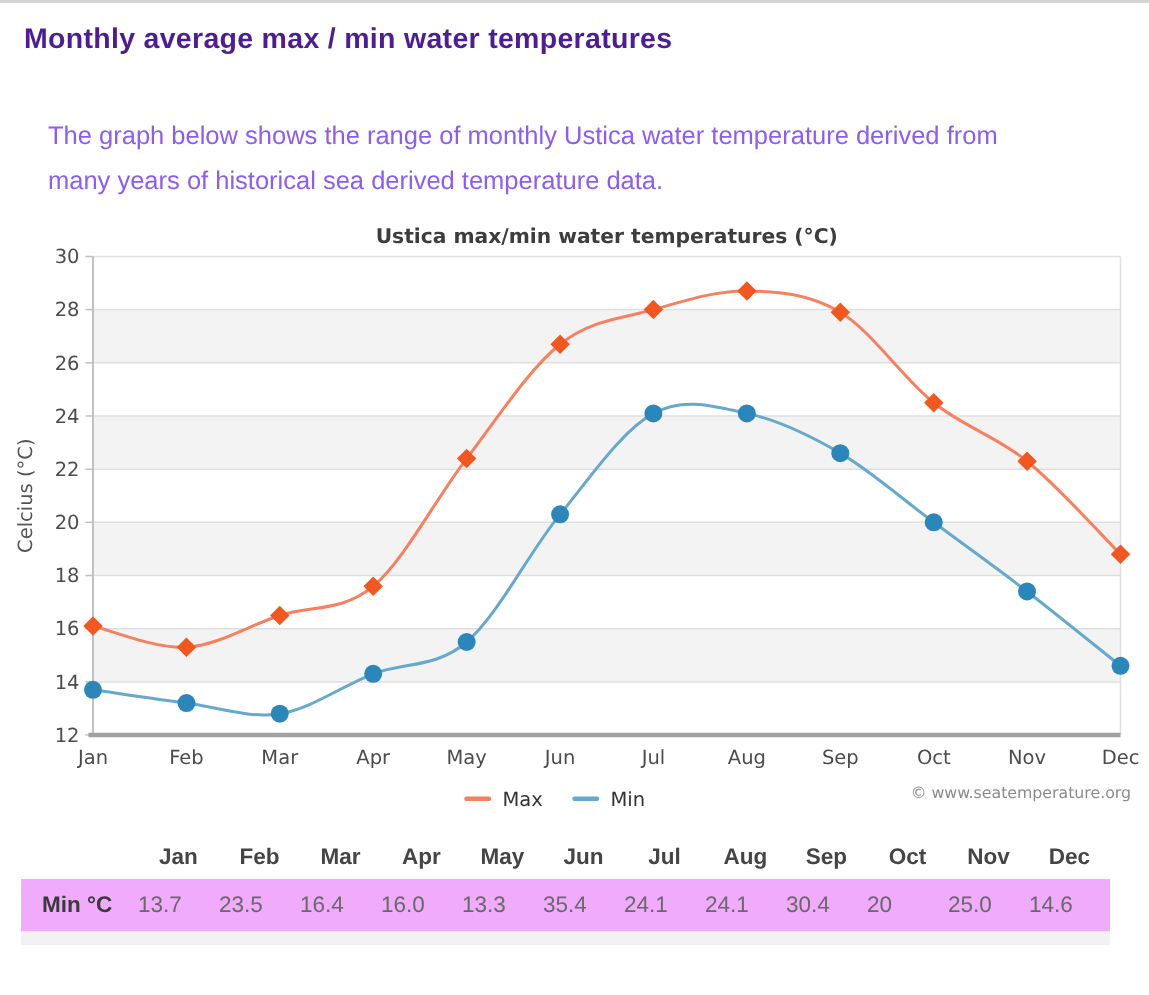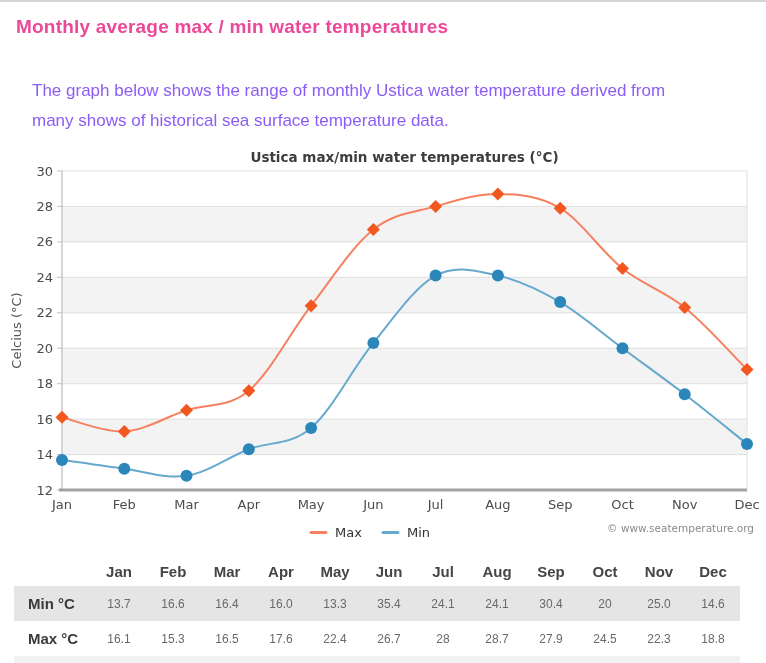--- a/index.html
+++ b/index.html
@@ -3,56 +3,56 @@
 <meta charset="utf-8">
 <style>
   html,body{margin:0;padding:0;background:#ffffff;}
   body{
     width:766px;height:663px;overflow:hidden;position:relative;
     border-top:2px solid #d4d4d4;box-sizing:border-box;
     font-family:"Liberation Sans",sans-serif;
   }
   .page-heading{
     margin:12px 16px 0;font-size:19px;line-height:26px;font-weight:700;
-    color:#ec4899;letter-spacing:.2px;
+    color:#4c1d95;letter-spacing:.2px;
   }
   .page-desc{
     margin:36px 32px 0;font-size:17px;line-height:30px;color:#8b5cf6;
   }
   .page-desc span{display:block;}
   #chart-svg{display:block;margin-top:4px;}
   .temp-table{
     margin:11px 0 0 14px;width:726px;border-collapse:collapse;
     table-layout:fixed;font-family:"Liberation Sans",sans-serif;
   }
   .temp-table th{
     height:30px;font-size:15px;font-weight:700;color:#454545;
     text-align:center;vertical-align:middle;padding:0;
   }
   .temp-table th.corner{width:78px;}
   .temp-table td{
-    height:35px;font-size:12px;color:#696969;text-align:center;
+    height:35px;font-size:15px;color:#696969;
     vertical-align:middle;padding:0;
   }
   .temp-table td.row-label{
     text-align:left;padding-left:14px;font-weight:700;color:#3a3a3a;font-size:15px;
   }
-  .temp-table tr.striped{background:#e5e5e5;}
+  .temp-table tr.striped{background:#f0abfc;}
   .partial-row{
     margin-left:14px;width:726px;height:9px;background:#f2f2f2;
   }
 </style>
 </head>
 <body>
 
 <h1 class="page-heading">Monthly average max / min water temperatures</h1>
 
 <p class="page-desc">
   <span>The graph below shows the range of monthly Ustica water temperature derived from</span>
-  <span>many shows of historical sea surface temperature data.</span>
+  <span>many years of historical sea derived temperature data.</span>
 </p>
 
 <svg id="chart-svg" width="766" height="405" viewBox="0 0 766 405" xmlns="http://www.w3.org/2000/svg">
     <rect x="62" y="279.1" width="685" height="35.4" fill="#f3f3f3"></rect>
     <rect x="62" y="208.2" width="685" height="35.4" fill="#f3f3f3"></rect>
     <rect x="62" y="137.3" width="685" height="35.4" fill="#f3f3f3"></rect>
     <rect x="62" y="66.4" width="685" height="35.4" fill="#f3f3f3"></rect>
     <line x1="62" y1="314.6" x2="747" y2="314.6" stroke="#dfdfdf" stroke-width="1"></line>
     <line x1="62" y1="279.1" x2="747" y2="279.1" stroke="#dfdfdf" stroke-width="1"></line>
     <line x1="62" y1="243.7" x2="747" y2="243.7" stroke="#dfdfdf" stroke-width="1"></line>
@@ -147,42 +147,27 @@
         <th>Sep</th>
         <th>Oct</th>
         <th>Nov</th>
         <th>Dec</th>
       </tr>
   </thead>
   <tbody>
       <tr class="striped">
         <td class="row-label">Min °C</td>
         <td>13.7</td>
-        <td>16.6</td>
+        <td>23.5</td>
         <td>16.4</td>
         <td>16.0</td>
         <td>13.3</td>
         <td>35.4</td>
         <td>24.1</td>
         <td>24.1</td>
         <td>30.4</td>
         <td>20</td>
         <td>25.0</td>
         <td>14.6</td>
       </tr>
-      <tr>
-        <td class="row-label">Max °C</td>
-        <td>16.1</td>
-        <td>15.3</td>
-        <td>16.5</td>
-        <td>17.6</td>
-        <td>22.4</td>
-        <td>26.7</td>
-        <td>28</td>
-        <td>28.7</td>
-        <td>27.9</td>
-        <td>24.5</td>
-        <td>22.3</td>
-        <td>18.8</td>
-      </tr>
     </tbody>
 </table>
 <div class="partial-row"></div>
 
 </body></html>

